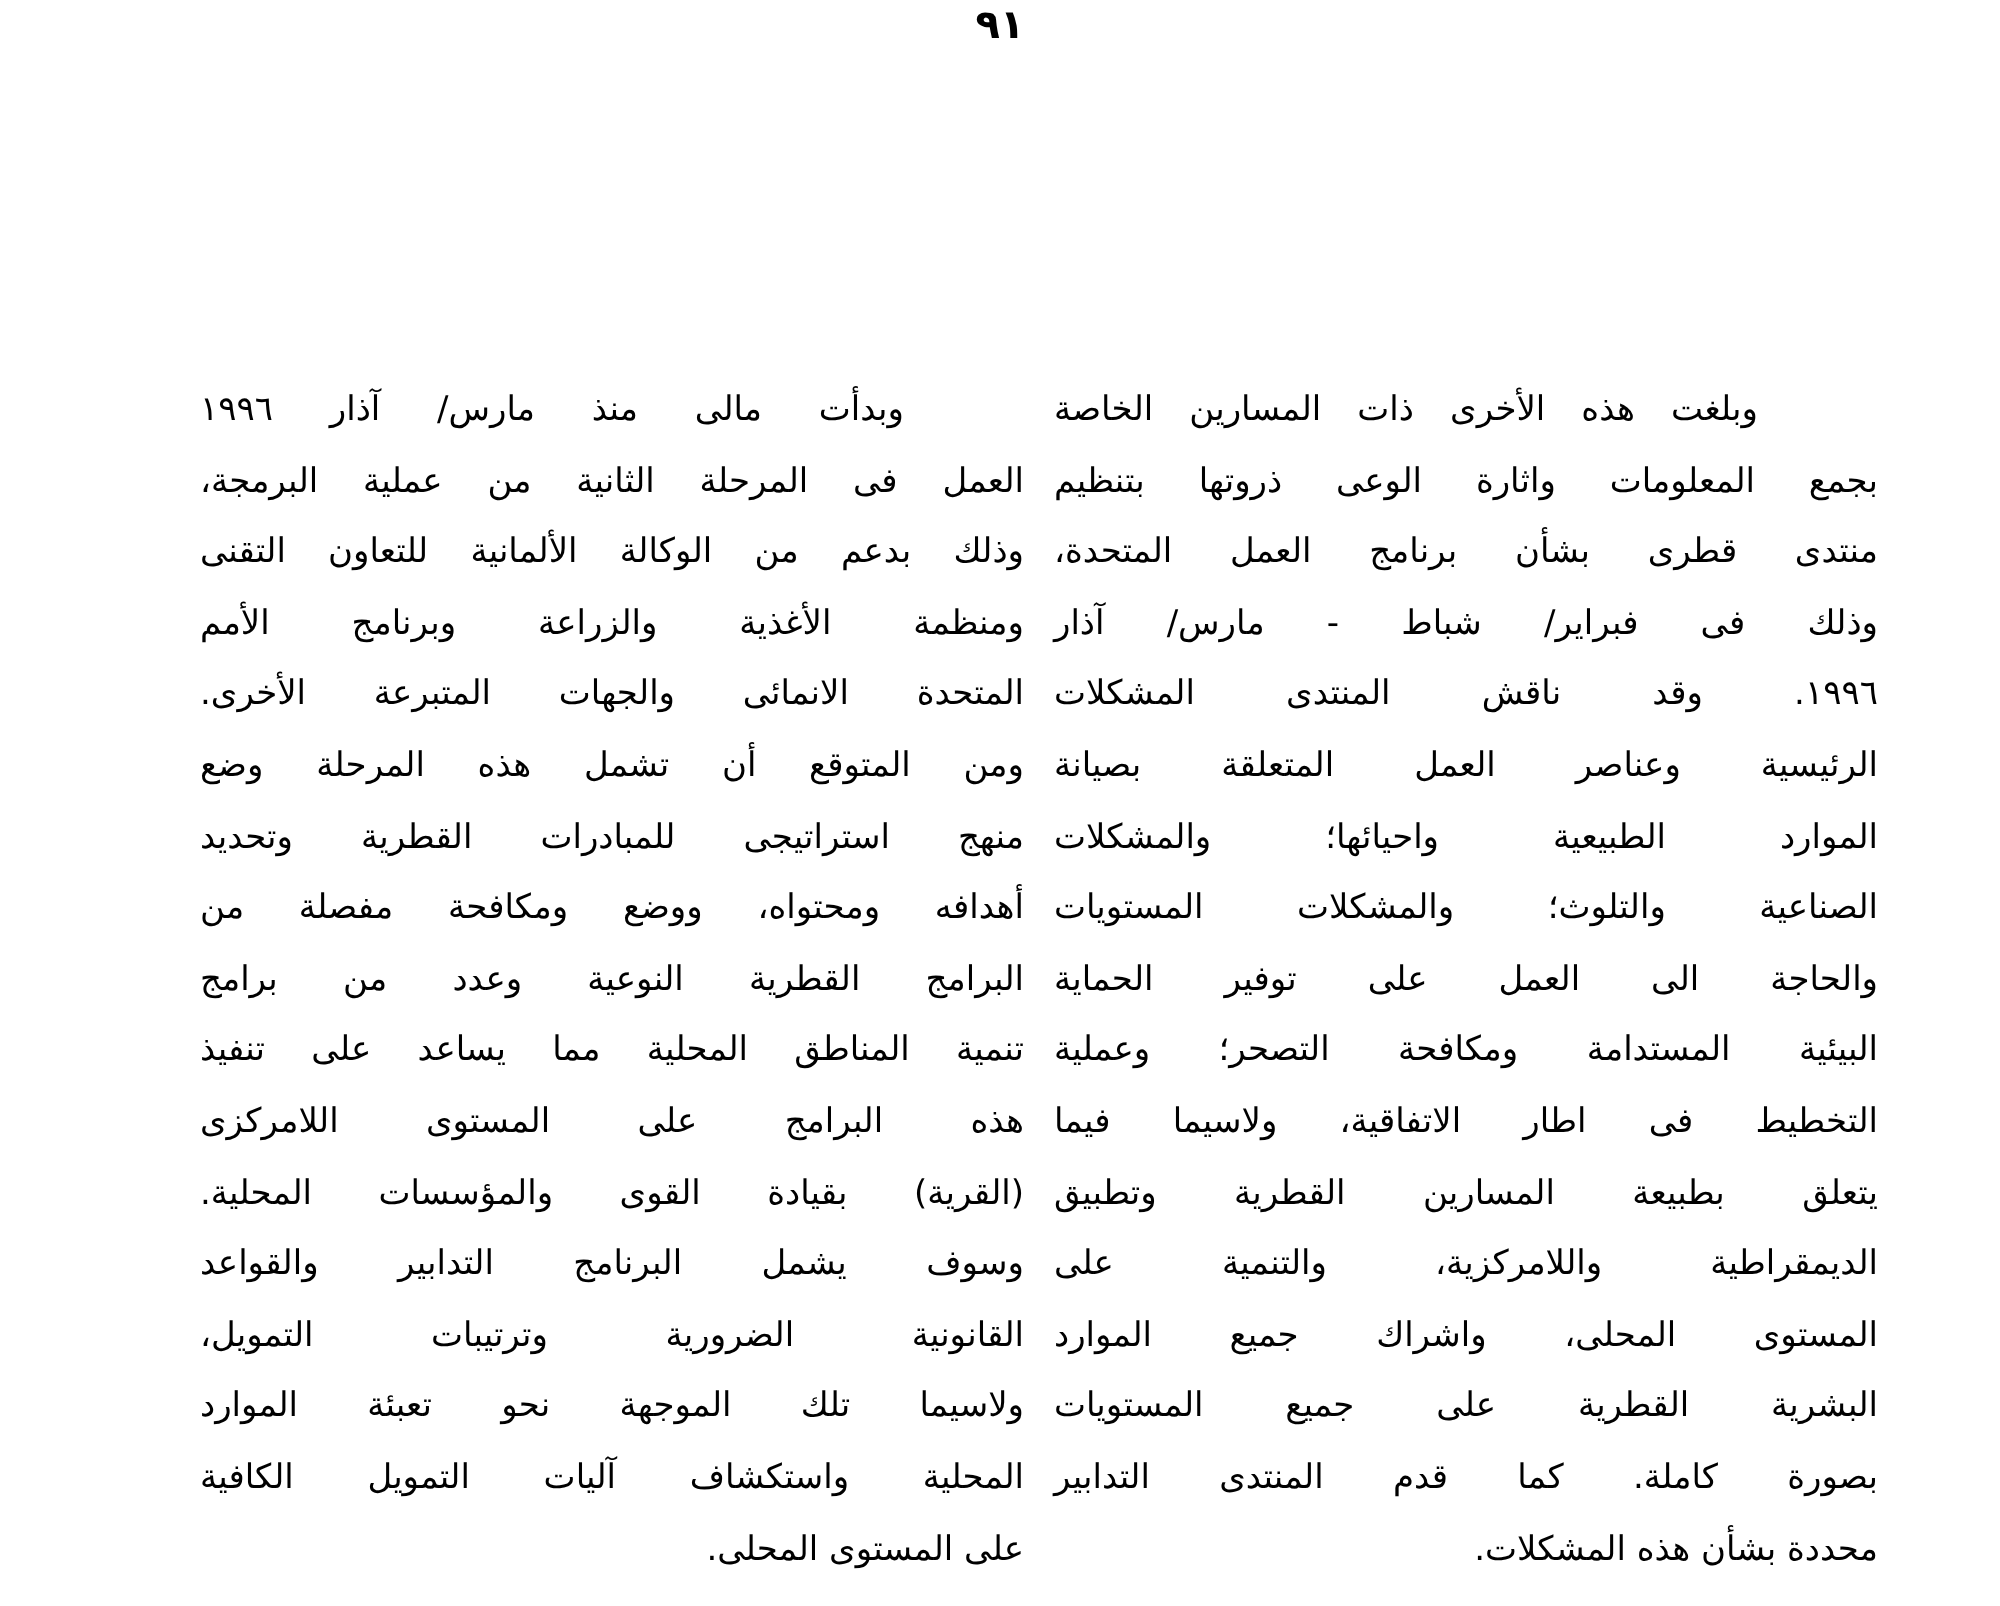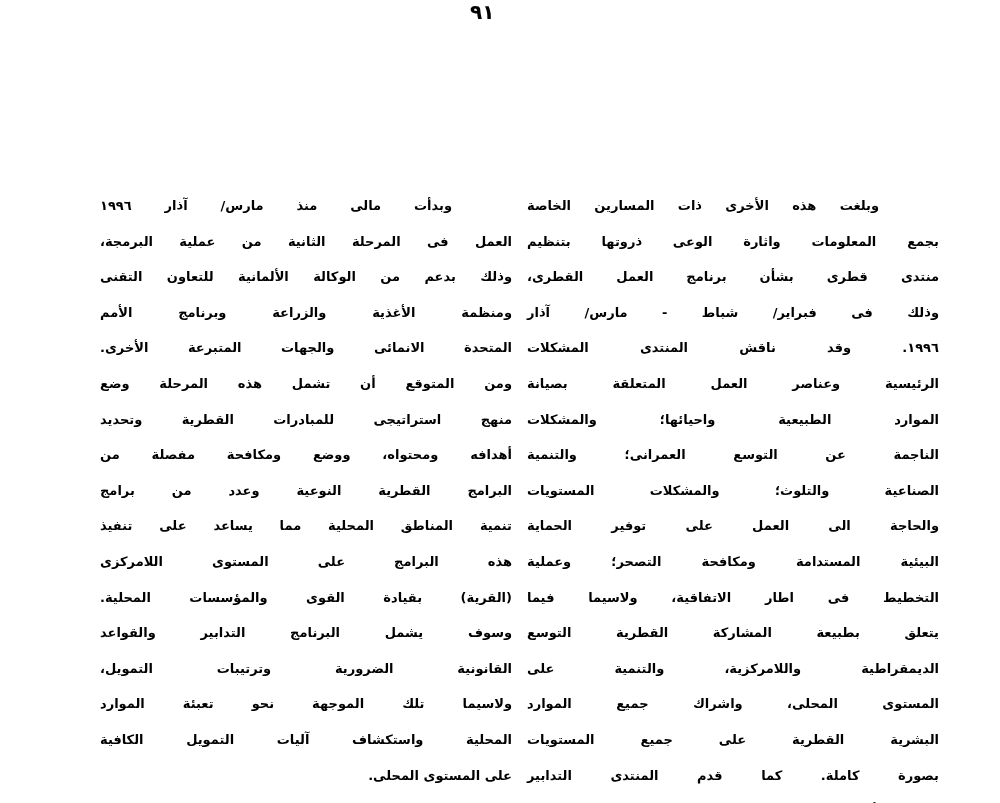--- a/index.html
+++ b/index.html
@@ -13,73 +13,73 @@
       position: relative;
       overflow: hidden;
       color: #000000;
       font-family: "DejaVu Sans", sans-serif;
     }
     .page-number {
       position: absolute;
       top: 0px;
       left: 470px;
       width: 60px;
+      text-align: center;
       font-size: 20px;
       font-weight: bold;
       line-height: 24px;
     }
     .column {
       position: absolute;
       top: 188px;
       width: 412px;
       direction: rtl;
     }
     .column.right {
       left: 527px;
     }
     .column.left {
       left: 100px;
     }
     .line {
       display: block;
       height: 35.6px;
       line-height: 35.6px;
-      font-size: 13px;
-      font-weight: bold;
+      font-size: 17px;
+      font-weight: normal;
       white-space: nowrap;
       text-align: justify;
       text-align-last: justify;
       letter-spacing: 0px;
     }
     .line.last {
       text-align-last: right;
     }
     .line.indent {
       padding-right: 60px;
     }
   </style>
 </head>
 <body>
 
 <div class="page-number">٩١</div>
 
 <div class="column right">
   <span class="line indent">وبلغت هذه الأخرى ذات المسارين الخاصة</span>
   <span class="line">بجمع المعلومات واثارة الوعى ذروتها بتنظيم</span>
-  <span class="line">منتدى قطرى بشأن برنامج العمل القطرى،</span>
+  <span class="line">منتدى قطرى بشأن برنامج العمل المتحدة،</span>
   <span class="line">وذلك فى فبراير/ شباط - مارس/ آذار</span>
   <span class="line">١٩٩٦. وقد ناقش المنتدى المشكلات</span>
   <span class="line">الرئيسية وعناصر العمل المتعلقة بصيانة</span>
   <span class="line">الموارد الطبيعية واحيائها؛ والمشكلات</span>
-  <span class="line">الناجمة عن التوسع العمرانى؛ والتنمية</span>
   <span class="line">الصناعية والتلوث؛ والمشكلات المستويات</span>
   <span class="line">والحاجة الى العمل على توفير الحماية</span>
   <span class="line">البيئية المستدامة ومكافحة التصحر؛ وعملية</span>
   <span class="line">التخطيط فى اطار الاتفاقية، ولاسيما فيما</span>
-  <span class="line">يتعلق بطبيعة المشاركة القطرية التوسع</span>
+  <span class="line">يتعلق بطبيعة المسارين القطرية وتطبيق</span>
   <span class="line">الديمقراطية واللامركزية، والتنمية على</span>
   <span class="line">المستوى المحلى، واشراك جميع الموارد</span>
   <span class="line">البشرية القطرية على جميع المستويات</span>
   <span class="line">بصورة كاملة. كما قدم المنتدى التدابير</span>
   <span class="line last">محددة بشأن هذه المشكلات.</span>
 </div>
 
 <div class="column left">
   <span class="line indent">وبدأت مالى منذ مارس/ آذار ١٩٩٦</span>
   <span class="line">العمل فى المرحلة الثانية من عملية البرمجة،</span>

